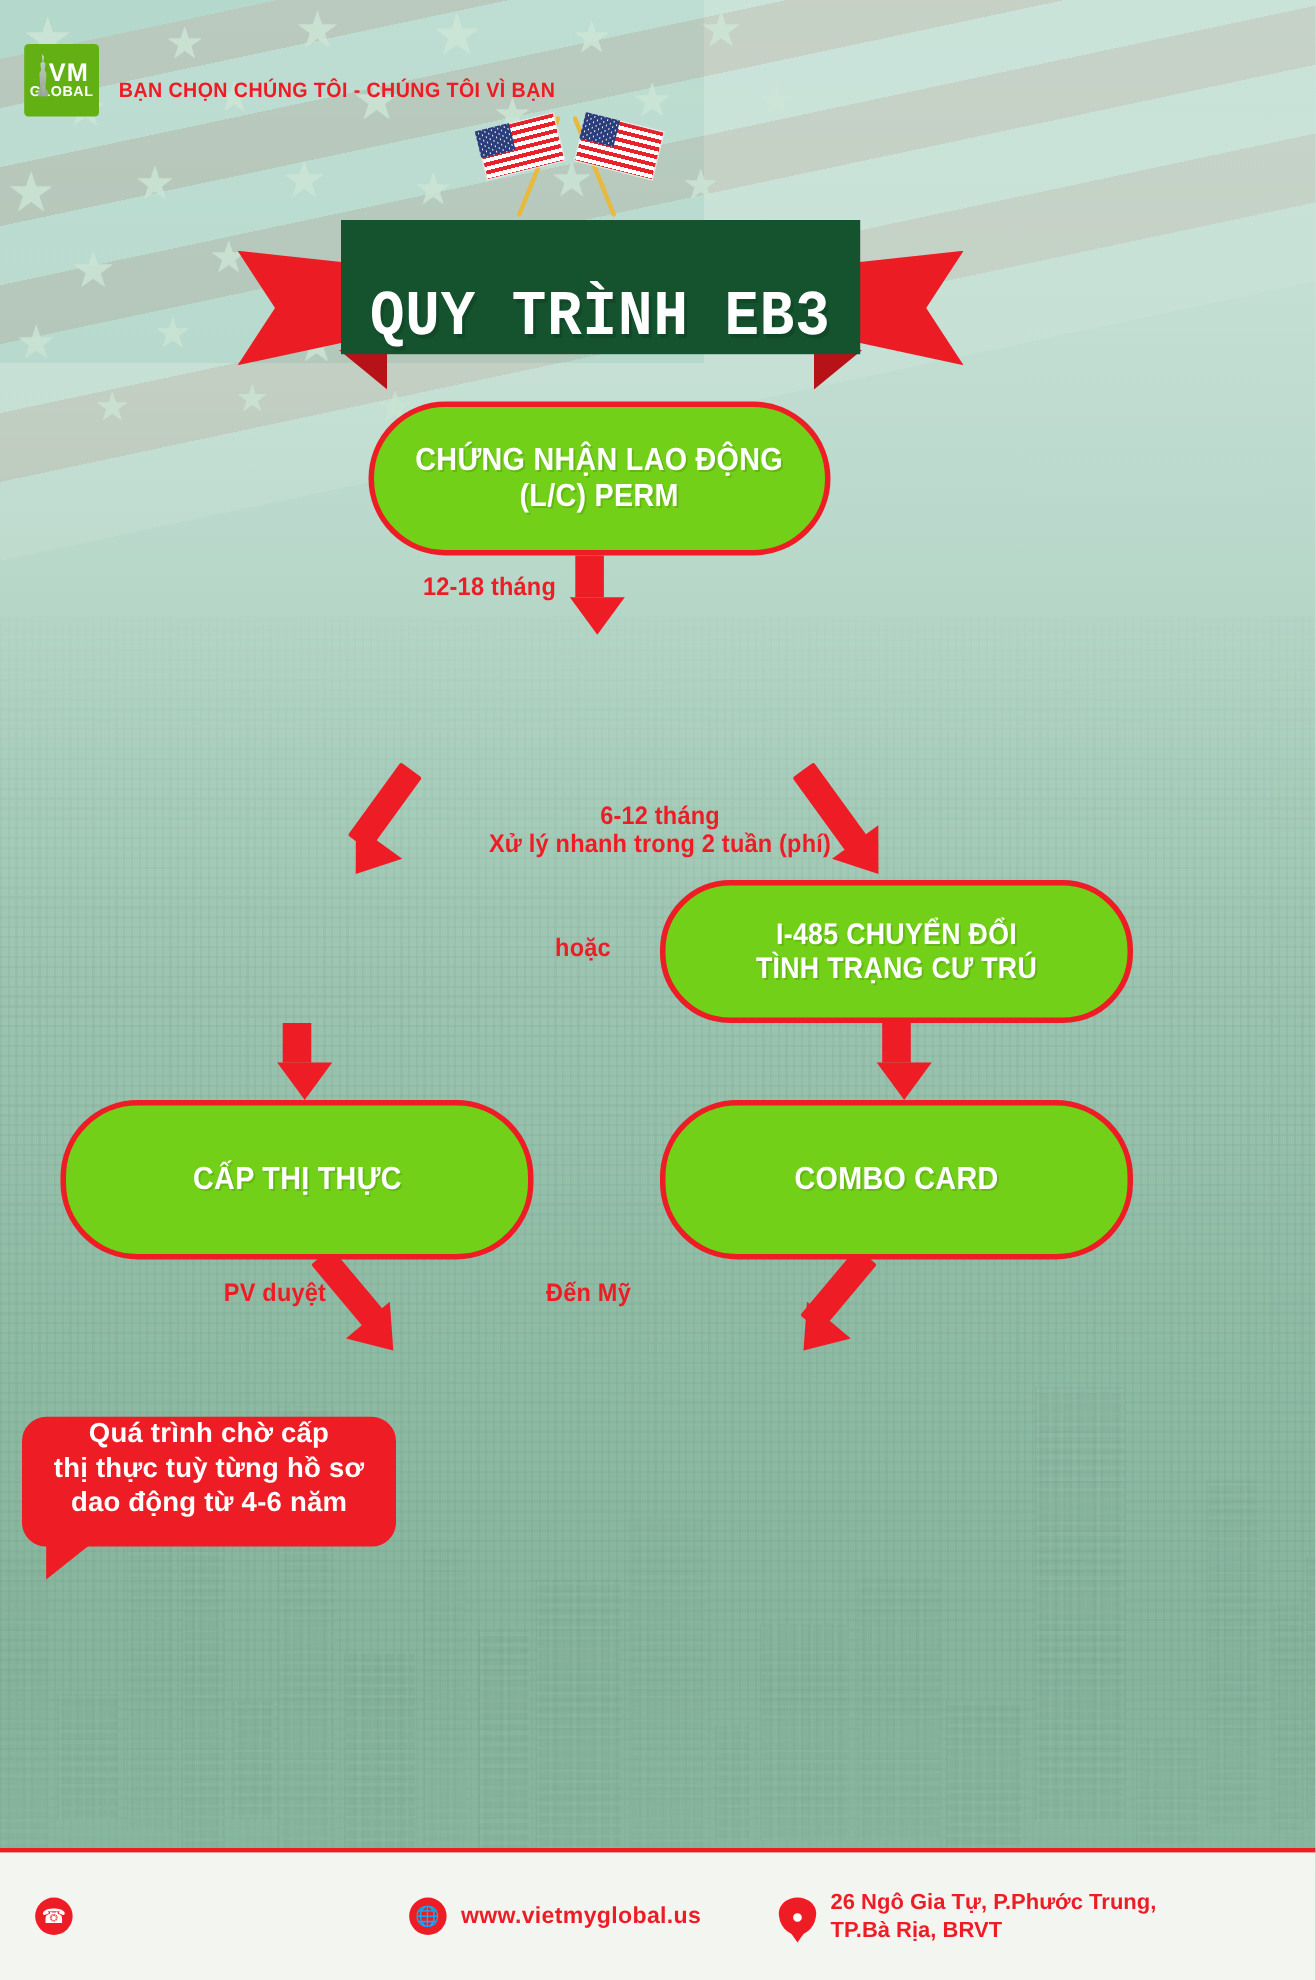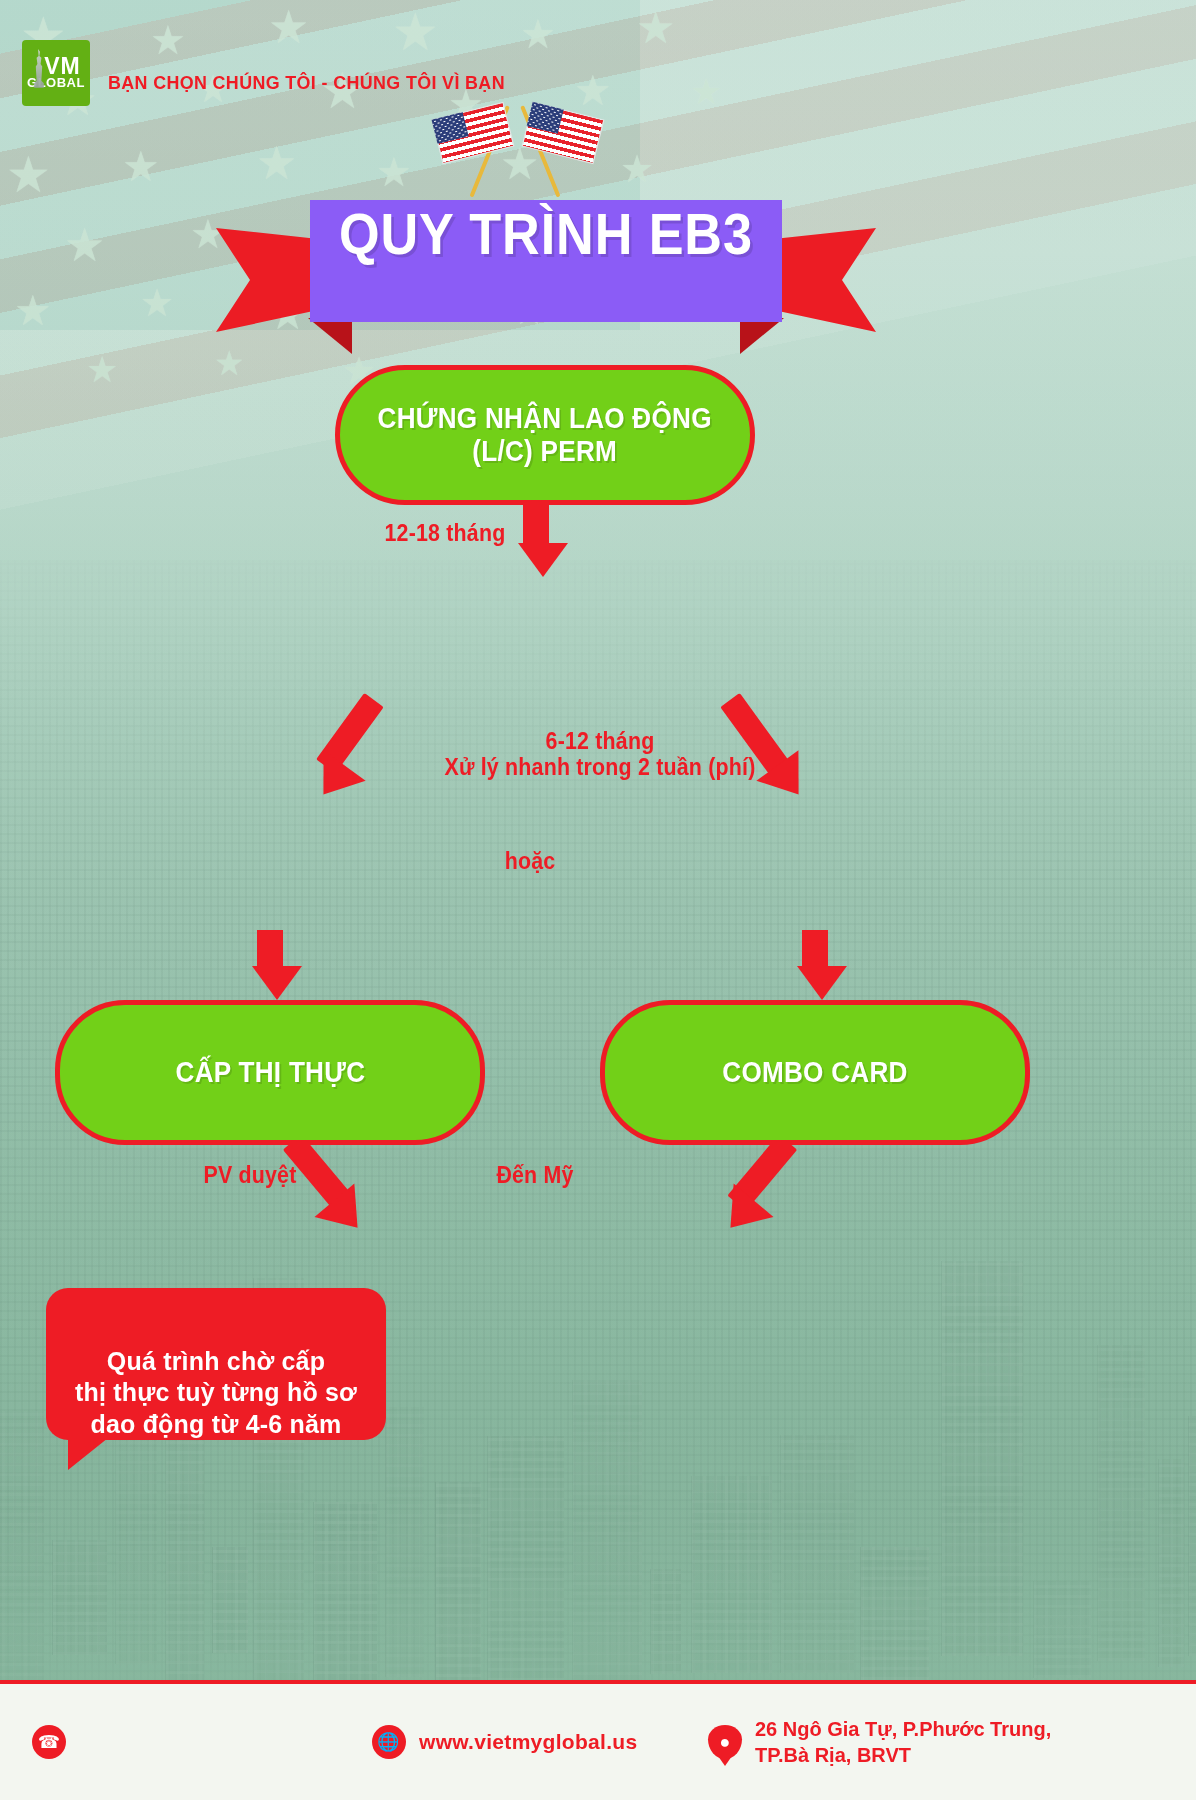--- a/index.html
+++ b/index.html
@@ -124,22 +124,22 @@
   
   .ribbon-wrap{ position:absolute; left:216px; top:200px; width:660px; height:140px; z-index:9; }
   .rib-tail{ position:absolute; width:130px; height:104px; background:#ec1c24; top:28px; }
   .rib-tail.left{ left:0; clip-path:polygon(0 0,100% 14px,100% 76px,0 100%,34px 52px); }
   .rib-tail.right{ right:0; clip-path:polygon(100% 0,0 14px,0 76px,100% 100%,calc(100% - 34px) 52px); }
   .rib-fold{ position:absolute; width:44px; height:36px; background:#b81219; top:118px; }
   .rib-fold.l{ left:92px; clip-path:polygon(0 0,100% 0,100% 100%); }
   .rib-fold.r{ right:92px; clip-path:polygon(0 0,100% 0,0 100%); }
   .rib-main{
     position:absolute; left:94px; top:0; width:472px; height:122px;
-    background:#8b5cf6;
-    display:flex; align-items:flex-start; justify-content:center;
+    background:#14532d;
+    display:flex; align-items:flex-end; justify-content:center;font-family:Liberation Mono, monospace;
   }
   .rib-main .ttl{
     color:#fff; font-size:58px; font-weight:900;
     letter-spacing:1px; white-space:nowrap;
     transform:scaleX(.90); transform-origin:center;
     text-shadow:3px 3px 0 rgba(0,0,0,.13);
   }
 
   
   .node{
@@ -197,23 +197,23 @@
     white-space:pre-line;
   }
   .lb-1218{ left:330px; top:520px; width:230px; font-size:23px; }
   .lb-612 { left:330px; top:728px; width:540px; font-size:23px; }
   .lb-hoac{ left:470px; top:848px; width:120px; font-size:23px; }
   .lb-pv  { left:155px; top:1162px; width:190px; font-size:23px; }
   .lb-denmy{ left:440px; top:1162px; width:190px; font-size:23px; }
 
   
   .bubble{
-    position:absolute; left:46px; top:1288px; width:340px; height:152px;
+    position:absolute; left:20px; top:1288px; width:340px; height:118px;
     background:#ee1c25; border-radius:22px; z-index:9;
-    display:flex; align-items:flex-end; justify-content:center; text-align:center;
+    display:flex; align-items:flex-start; justify-content:center; text-align:center;
   }
   .bubble .bt{
     color:#fff; font-size:25px; font-weight:900; line-height:1.26;
     white-space:pre-line; letter-spacing:.2px;
   }
   .bubble::after{
     content:""; position:absolute; left:22px; bottom:-30px;
     width:0; height:0;
     border-left:0 solid transparent; border-right:40px solid transparent;
     border-top:32px solid #ee1c25;
@@ -374,20 +374,24 @@
 
   <div class="diag" style="left:680px; top:1146px; width:150px; height:110px;">
     <div class="line" style="left:96px; top:-4px; height:80px; transform:rotate(40deg); transform-origin:top center;"></div>
     <div class="tip" style="left:36px; top:50px; transform:rotate(40deg);"></div>
   </div>
 
   <div class="node n-perm">
     <span class="nt">CHỨNG NHẬN LAO ĐỘNG
 (L/C) PERM</span>
   </div>
+  <div class="node n-i485">
+    <span class="nt">I-485 CHUYỂN ĐỔI
+TÌNH TRẠNG CƯ TRÚ</span>
+  </div>
   <div class="node n-combo">
     <span class="nt">COMBO CARD</span>
   </div>
   <div class="node n-visa">
     <span class="nt">CẤP THỊ THỰC</span>
   </div>
 
   <div class="elabel lb-1218">12-18 tháng</div>
   <div class="elabel lb-612">6-12 tháng
 Xử lý nhanh trong 2 tuần (phí)</div>

